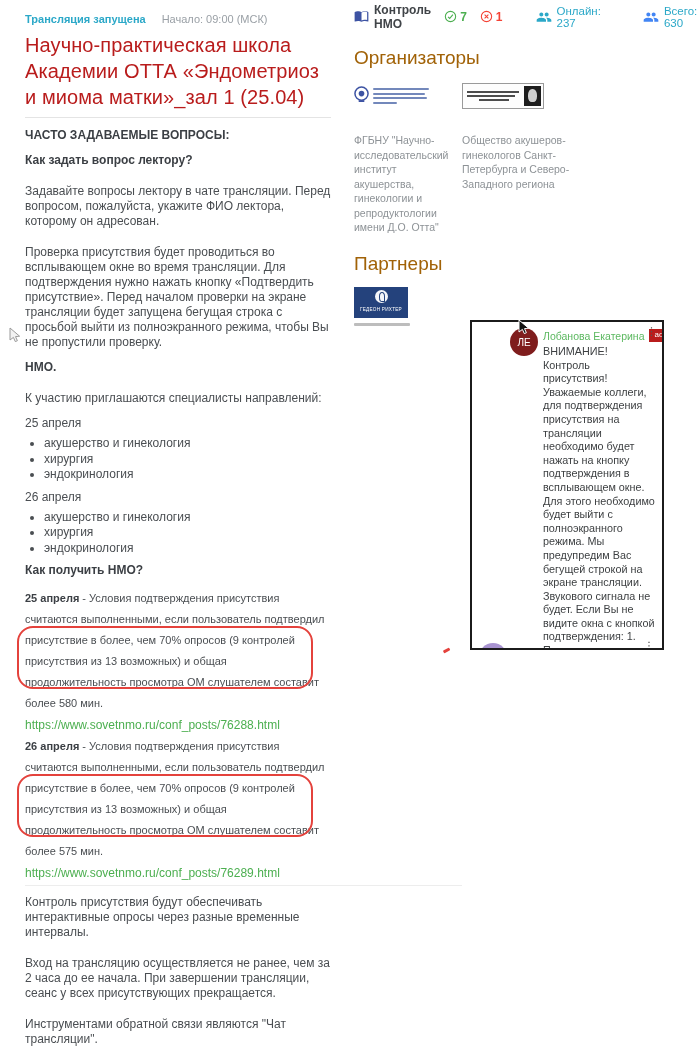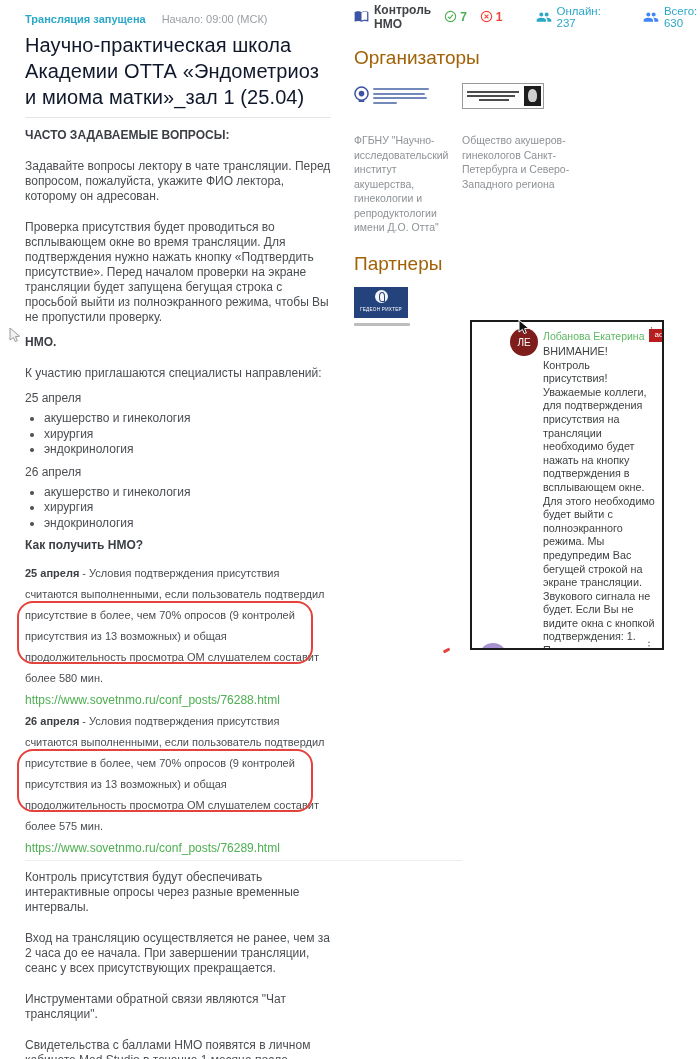--- a/index.html
+++ b/index.html
@@ -6,21 +6,21 @@
   html,body { margin:0; padding:0; }
   body {
     width:700px; height:1059px; position:relative; background:#ffffff;
     font-family:"Liberation Sans", sans-serif; color:#4a4e52; overflow:hidden;
   }
   
   .left-col { position:absolute; left:25px; top:13px; width:306px; }
   .status-row { display:flex; align-items:flex-end; gap:16px; margin-bottom:7px; }
   .status { color:#2ba8c8; font-size:11px; font-weight:bold; }
   .start  { color:#9aa0a6; font-size:11px; }
-  h1.title { font-size:20px; font-weight:400; color:#0f172a; line-height:26px; margin:0 0 7px; letter-spacing:.1px; }
+  h1.title { font-size:20px; font-weight:400; color:#b91c1c; line-height:26px; margin:0 0 7px; letter-spacing:.1px; }
   .divider { border-top:1px solid #e4e4e4; margin:0 0 10px; height:0; }
   .wide-divider { width:437px; border-top:1px solid #ededed; margin:4px 0 9px; height:0; }
   .p  { font-size:12px; line-height:15px; color:#4a4e52; margin:16px 0 10px; }
   .bh { font-size:12px; line-height:15px; color:#3b3f44; font-weight:bold; margin:0 0 10px; }
   .pdate { font-size:12px; line-height:15px; color:#4a4e52; margin:0 0 5px; }
   ul.spec { margin:0 0 7px; padding:0 0 0 19px; }
   ul.spec li { font-size:12px; line-height:15.5px; color:#4a4e52; }
   .cond { position:relative; font-size:11px; line-height:21px; color:#4a4e52; margin:0 0 3px; }
   .cond b { color:#3b3f44; }
   .oval { position:absolute; left:-8px; top:38px; width:296px; height:63px;
@@ -85,20 +85,21 @@
 
 <div class="left-col">
   <div class="status-row">
     <span class="status">Трансляция запущена</span>
     <span class="start">Начало: 09:00 (МСК)</span>
   </div>
   <h1 class="title">Научно-практическая школа Академии ОТТА «Эндометриоз и миома матки»_зал 1 (25.04)</h1>
   <div class="divider"></div>
 
   <div class="bh">ЧАСТО ЗАДАВАЕМЫЕ ВОПРОСЫ:</div>
+  <div class="bh">Как задать вопрос лектору?</div>
   <p class="p">Задавайте вопросы лектору в чате трансляции. Перед вопросом, пожалуйста, укажите ФИО лектора, которому он адресован.</p>
   <p class="p">Проверка присутствия будет проводиться во всплывающем окне во время трансляции. Для подтверждения нужно нажать кнопку «Подтвердить присутствие». Перед началом проверки на экране трансляции будет запущена бегущая строка с просьбой выйти из полноэкранного режима, чтобы Вы не пропустили проверку.</p>
 
   <div class="bh">НМО.</div>
   <p class="p">К участию приглашаются специалисты направлений:</p>
 
   <div class="pdate">25 апреля</div>
   <ul class="spec">
     <li>акушерство и гинекология</li>
     <li>хирургия</li>

